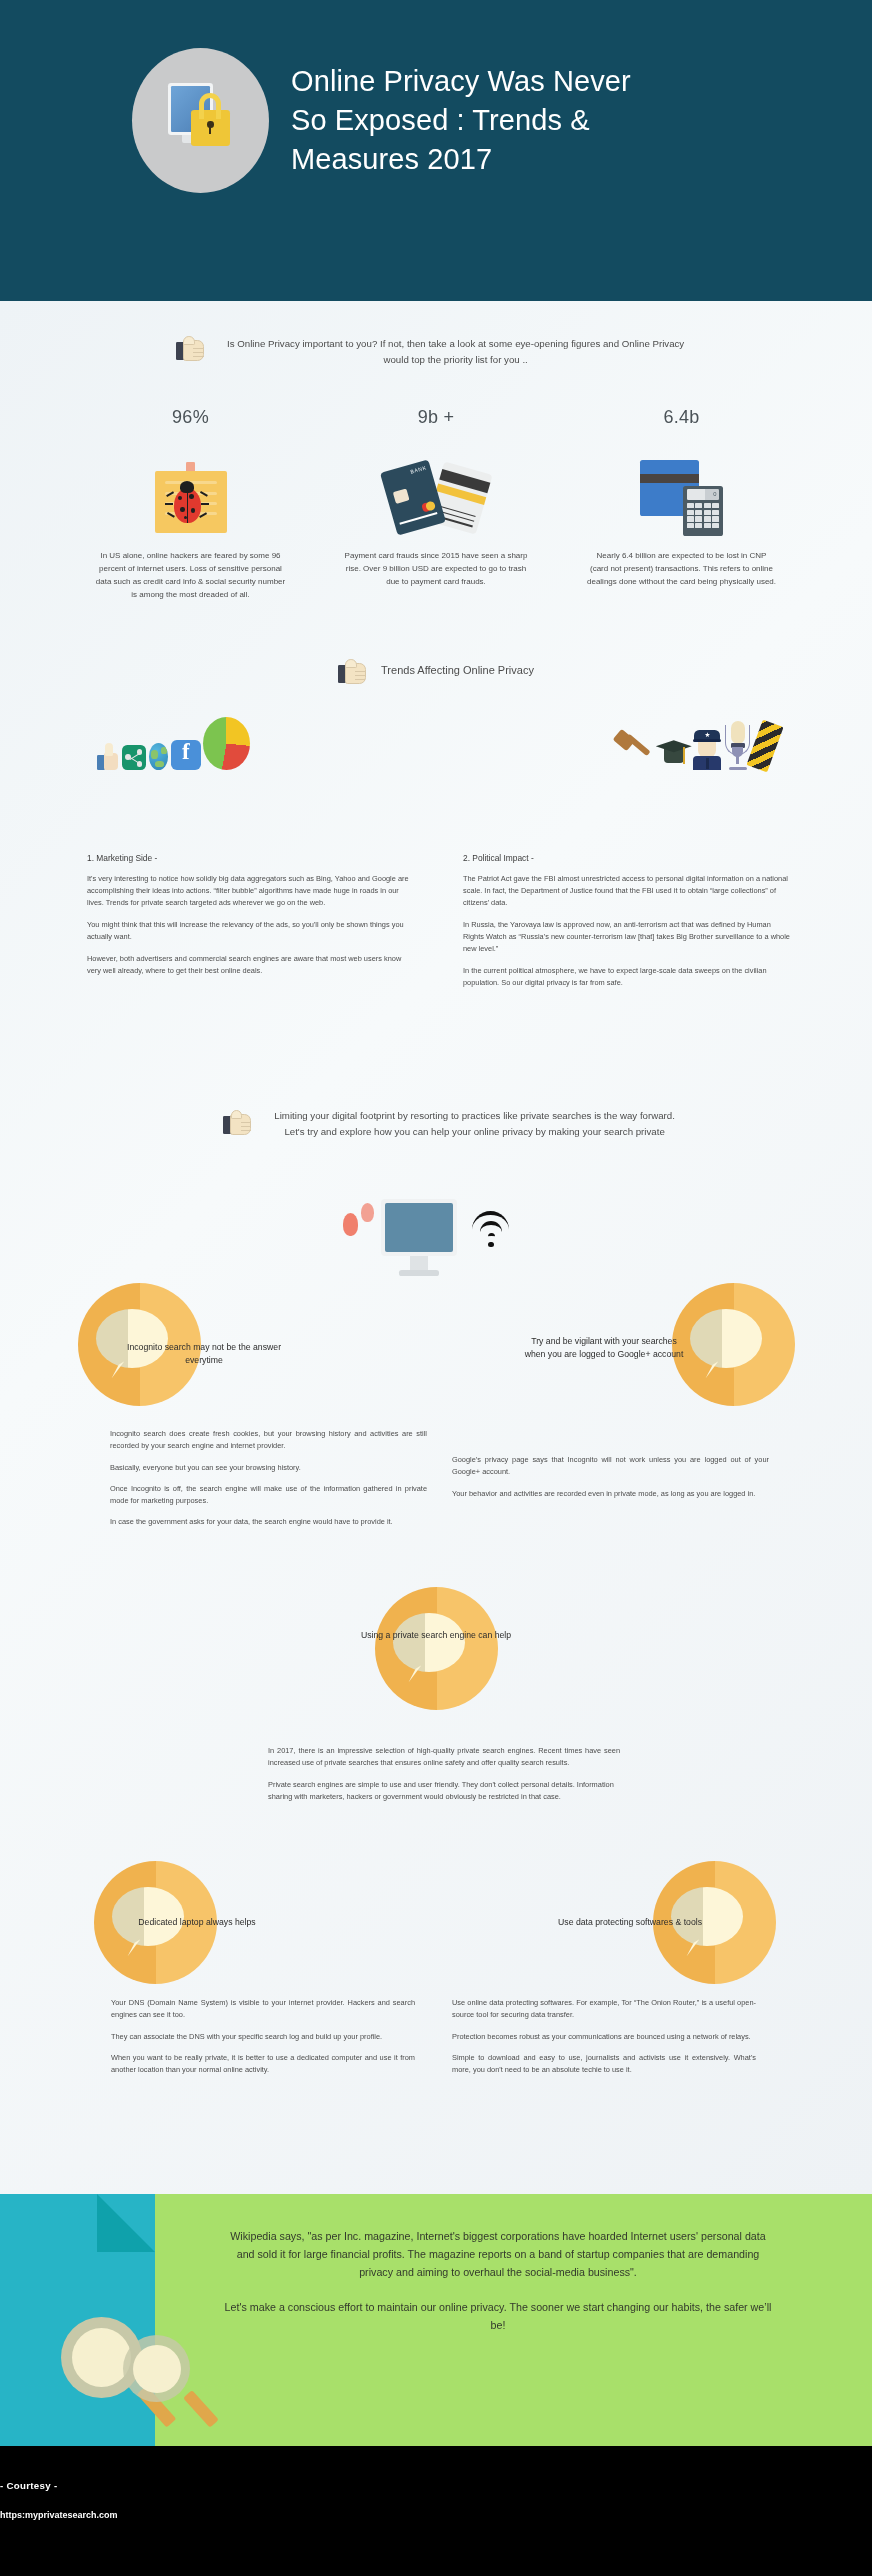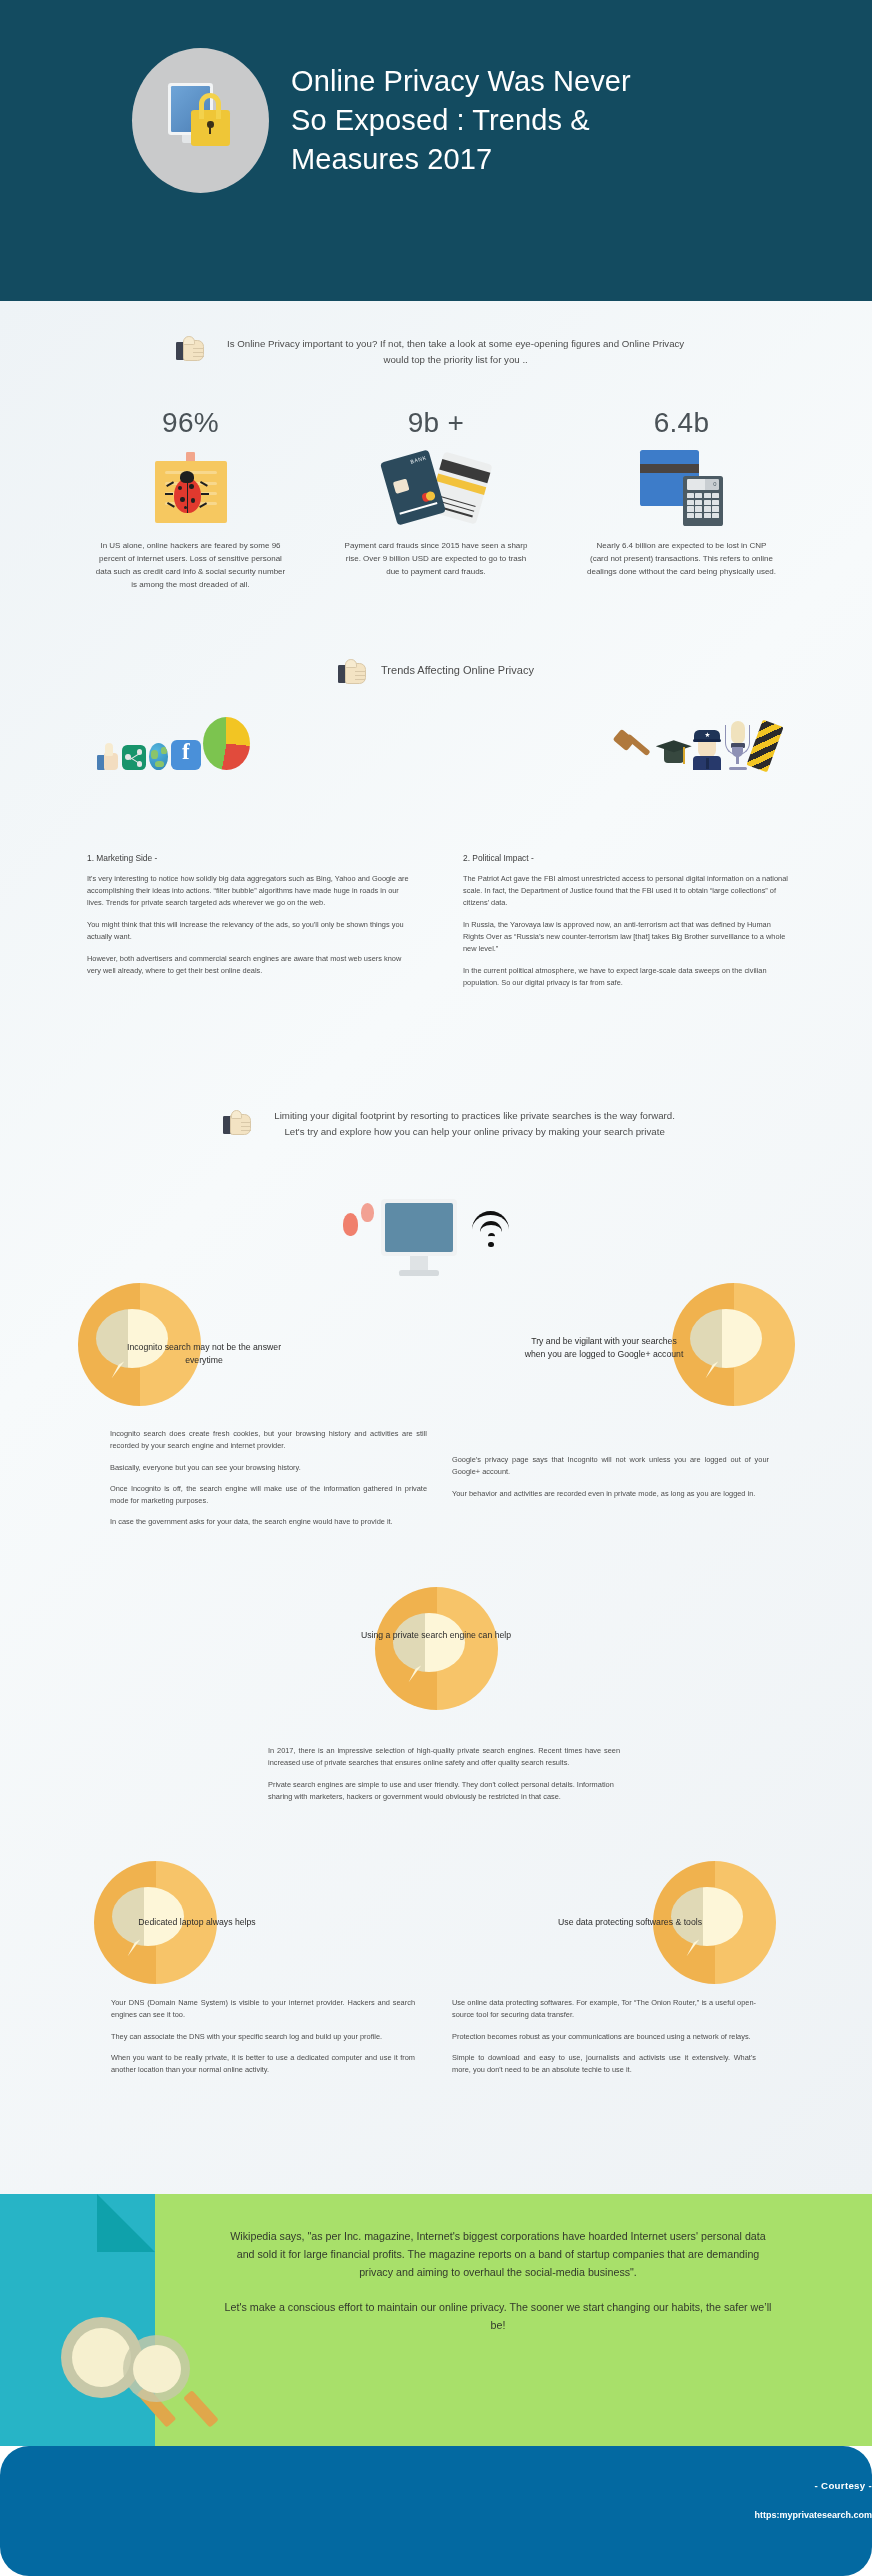--- a/index.html
+++ b/index.html
@@ -145,24 +145,24 @@
   }
 
   
   .stats {
     display: flex;
     width: 704px;
     justify-content: space-between;
   }
   .stat { width: 213px; text-align: center; }
   .stat-num {
-    font-size: 28px;
+    font-size: 18px;
     color: #4a5257;
     letter-spacing: 0.3px;
-    margin-bottom: 6px;
+    margin-bottom: 27px;
   }
   .stat-art {
     height: 85px;
     display: flex;
     align-items: center;
     justify-content: center;
   }
   .stat-desc {
     font-size: 8px;
     color: #4c4c4c;
@@ -435,24 +435,23 @@
     color:#333a2c;
     font-size: 10.7px;
     line-height: 1.68;
   }
   .banner-text p + p { margin-top: 17px; }
 
   
   .footer {
     position:absolute; left:0; top:2446px;
     width:872px; height:130px;
-    background:#0369a1;
+    background:#000000;
     color:#ffffff;
-    text-align:right;
-    border-radius:29px;
+    text-align:left;
   }
   .footer .courtesy {
     padding-top: 34px;
     font-size: 9.7px;
     font-weight: 700;
     letter-spacing: 0.3px;
   }
   .footer .links {
     margin-top: 17px;
     font-size: 9px;
@@ -658,21 +657,21 @@
   <div class="section twocol" style="left:87px; top:853px;">
     <div class="col">
       <h3>1. Marketing Side -</h3>
       <p>It's very interesting to notice how solidly big data aggregators such as Bing, Yahoo and Google are accomplishing their ideas into actions. “filter bubble” algorithms have made huge in roads in our lives. Trends for private search targeted ads wherever we go on the web.</p>
       <p>You might think that this will increase the relevancy of the ads, so you'll only be shown things you actually want.</p>
       <p>However, both advertisers and commercial search engines are aware that most web users know very well already, where to get their best online deals.</p>
     </div>
     <div class="col">
       <h3>2. Political Impact -</h3>
       <p>The Patriot Act gave the FBI almost unrestricted access to personal digital information on a national scale. In fact, the Department of Justice found that the FBI used it to obtain “large collections” of citizens’ data.</p>
-      <p>In Russia, the Yarovaya law is approved now, an anti-terrorism act that was defined by Human Rights Over as “Russia’s new counter-terrorism law [that] takes Big Brother surveillance to a whole new level.”</p>
+      <p>In Russia, the Yarovaya law is approved now, an anti-terrorism act that was defined by Human Rights Watch as “Russia’s new counter-terrorism law [that] takes Big Brother surveillance to a whole new level.”</p>
       <p>In the current political atmosphere, we have to expect large-scale data sweeps on the civilian population. So our digital privacy is far from safe.</p>
     </div>
   </div>
 
   <div class="section lead" style="left:194px; top:1108px; width:517px; gap:14.2px;align-items:center;">
     <div class="hand-icon">
       <span class="cuff"></span>
         <span class="palm"></span>
         <span class="thumb"></span>
       <span class="ln" style="top:9px"></span>

